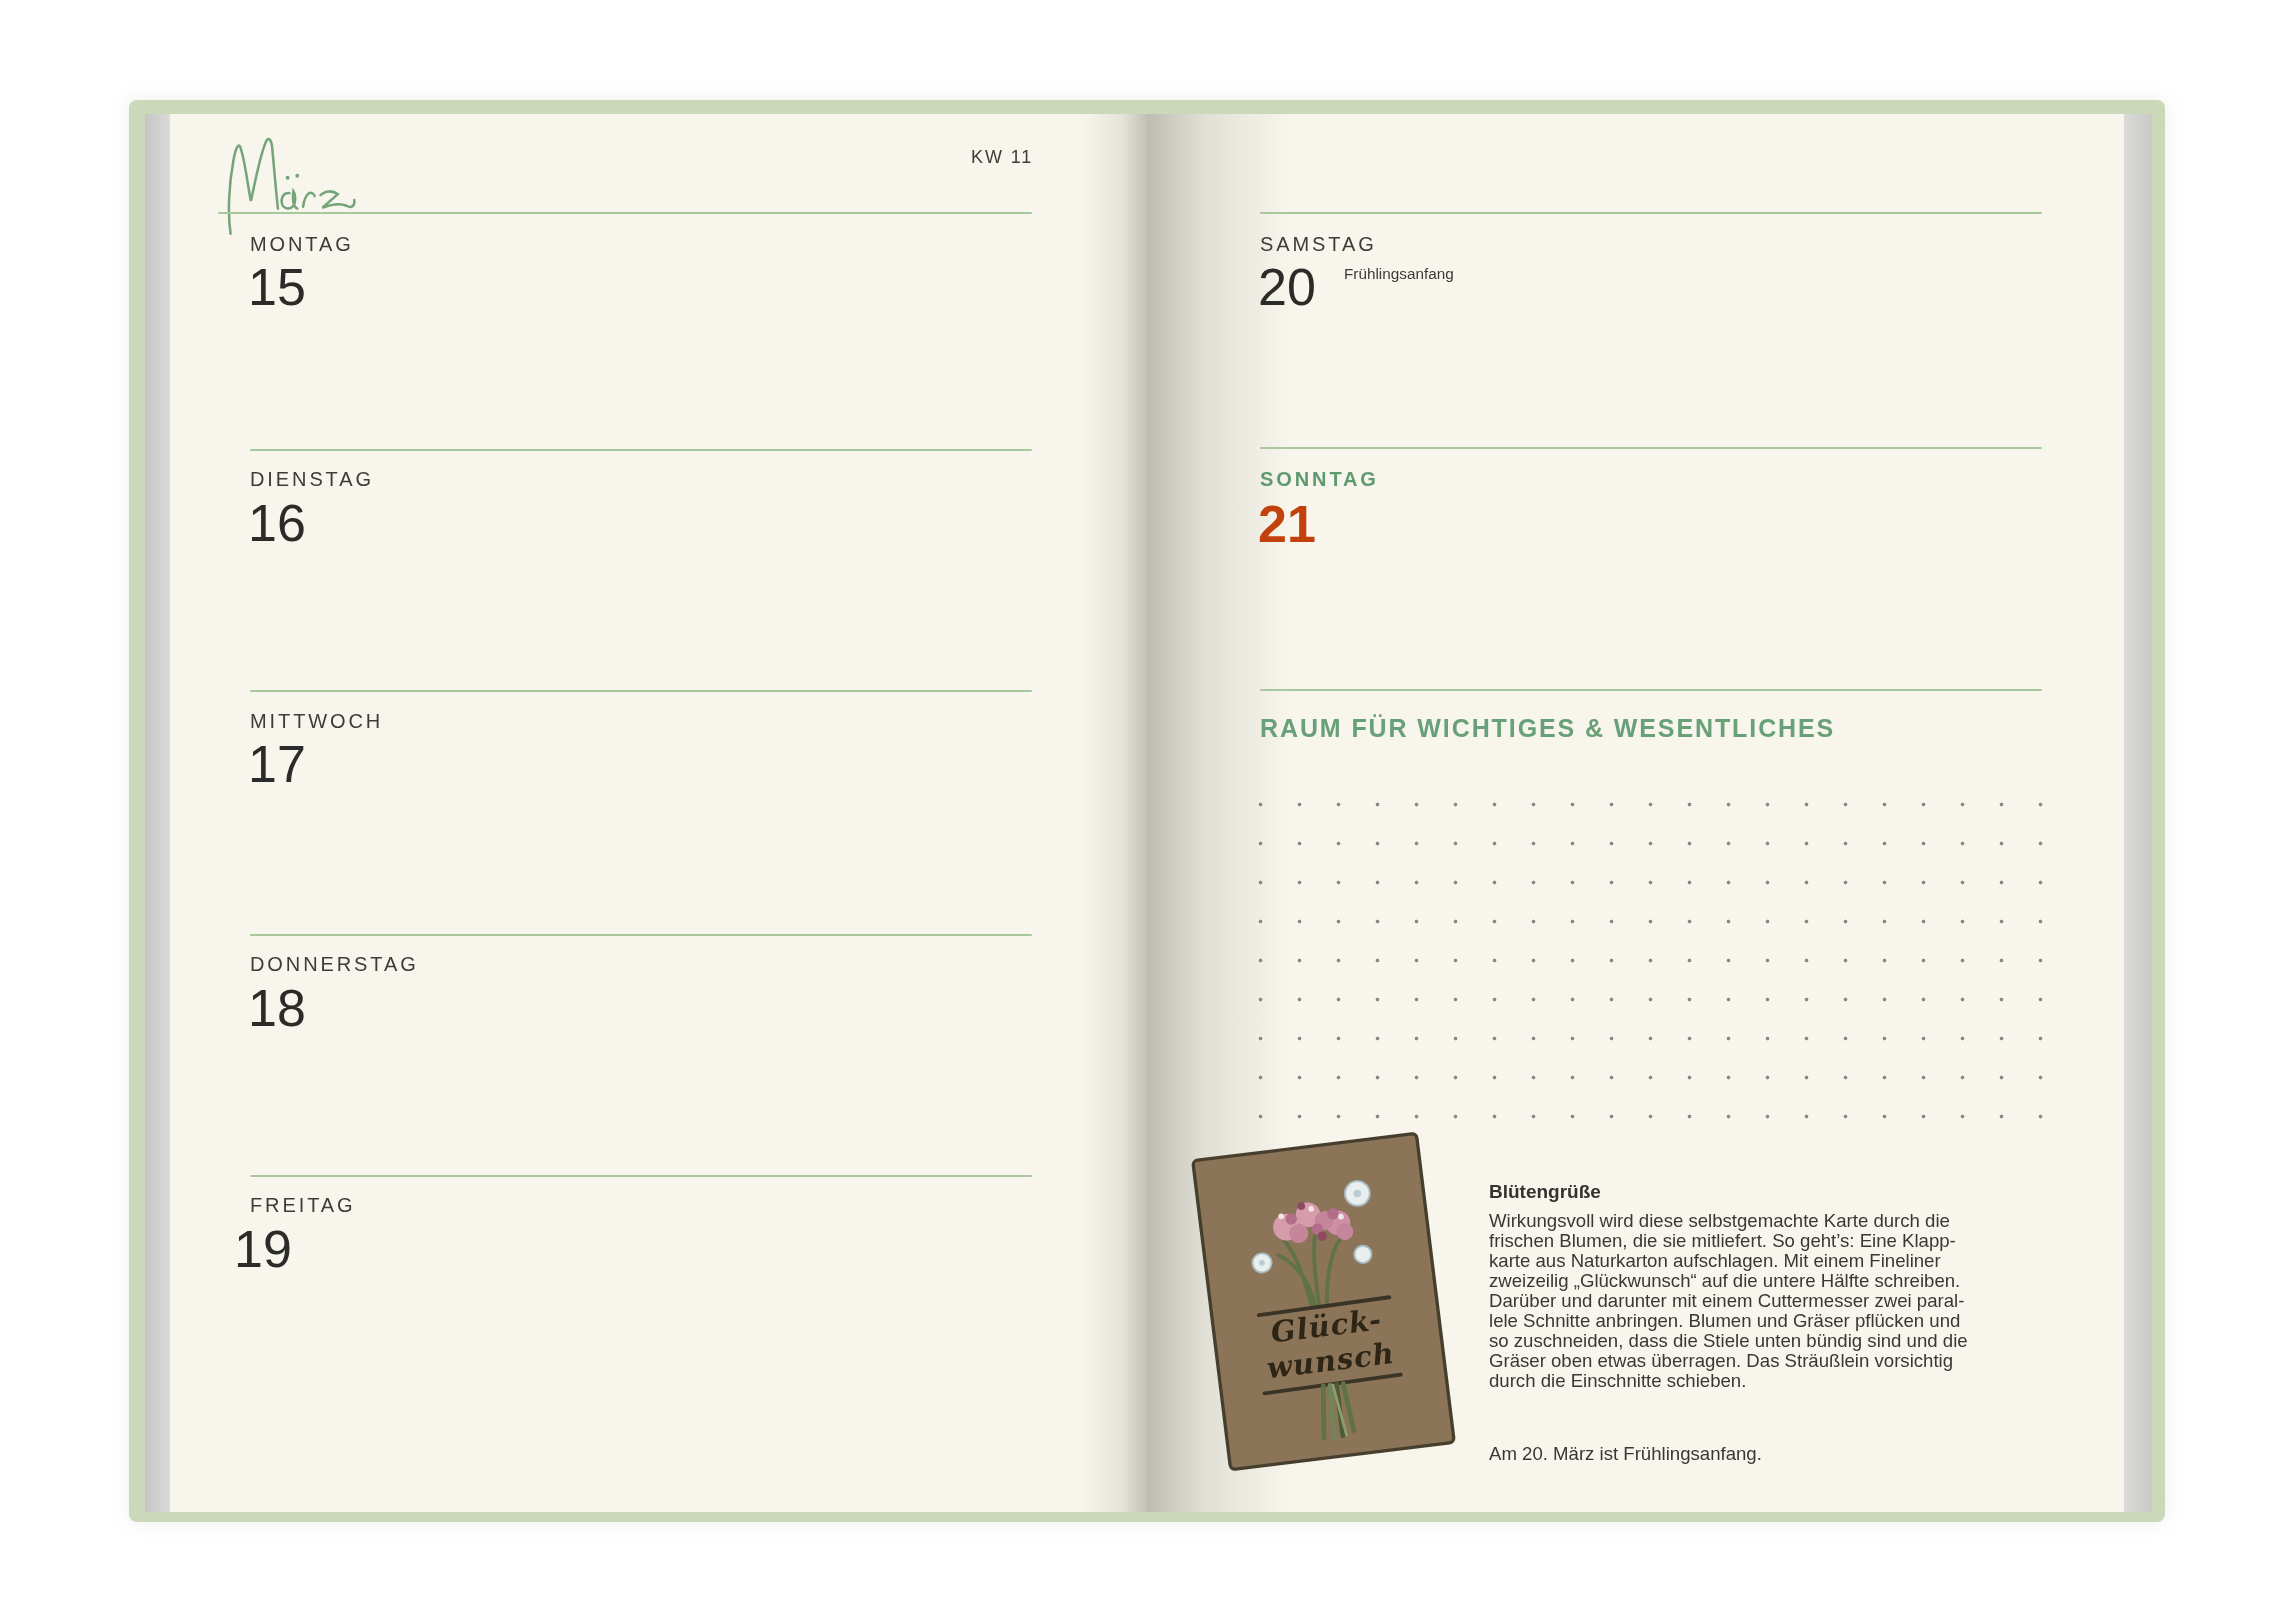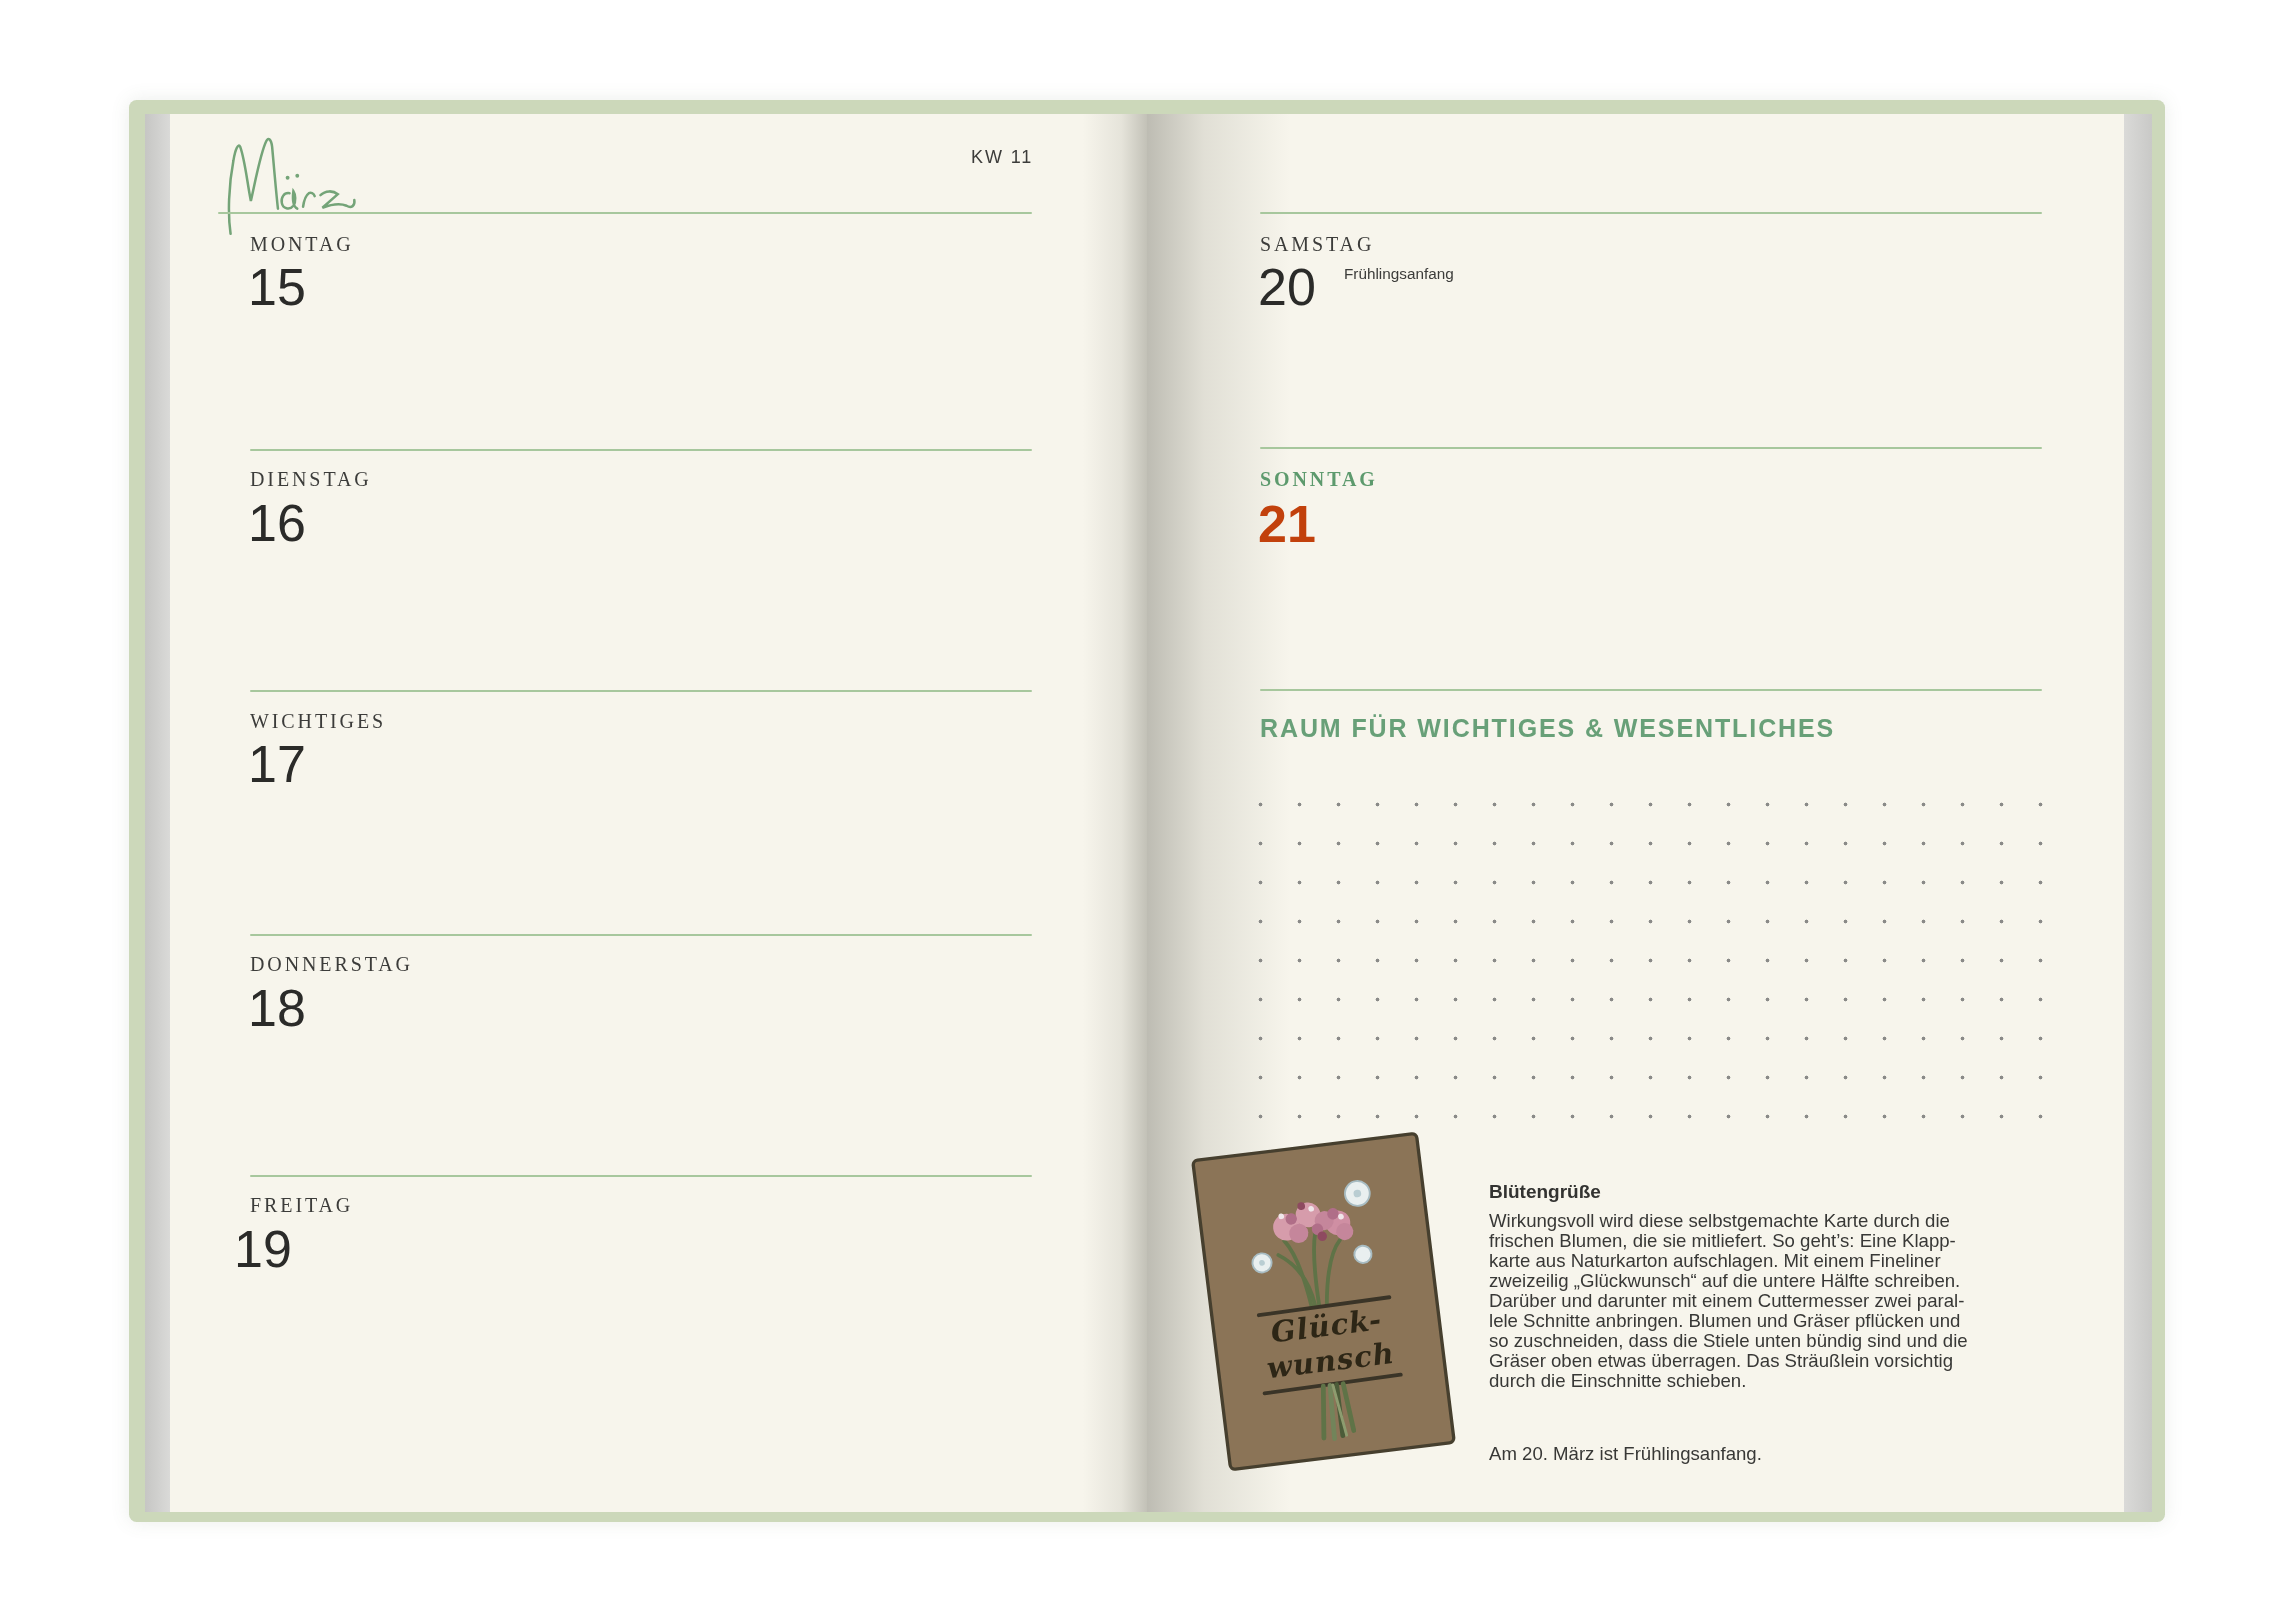--- a/index.html
+++ b/index.html
@@ -12,21 +12,21 @@
   .page-edge.right{left:1995px;width:28px;background:linear-gradient(90deg,#dadad8,#c9c9c7);}
   .page{position:absolute;top:14.3px;width:977px;height:1398px;background:#f7f5ec;}
   .page-left{left:41px;}
   .page-right{left:1018px;}
   .page-left::after{content:"";position:absolute;top:0;right:0;width:143px;height:100%;
         background:linear-gradient(90deg,rgba(0,0,0,0) 0%,rgba(0,0,0,0) 55%,rgba(104,104,90,.12) 82%,rgba(84,84,72,.32) 100%);}
   .page-right::before{content:"";position:absolute;top:0;left:0;width:143px;height:100%;
         background:linear-gradient(90deg,rgba(78,78,68,.34) 0%,rgba(110,110,96,.16) 40%,rgba(140,140,124,0) 100%);}
 
   .rule{position:absolute;height:1.9px;background:#a7c79d;border-radius:1px;}
-  .day-label{position:absolute;font-size:20px;letter-spacing:2.9px;color:#3c3c3a;font-family:Liberation Serif, serif;}
+  .day-label{position:absolute;font-size:20px;letter-spacing:2.9px;color:#3c3c3a;}
   .day-date{position:absolute;font-size:52px;color:#2b2b29;}
   .day-note{position:absolute;font-size:15.3px;color:#3c3c3a;}
   .accent-label{color:#5d9a6d;font-weight:bold;}
   .accent-date{color:#c2410c;font-weight:bold;}
   .kw{position:absolute;left:801px;top:32.5px;font-size:18px;letter-spacing:1.9px;color:#3c3c3a;}
   .month-script{position:absolute;left:19px;top:17px;width:203px;height:107px;}
 
   .notes-heading{position:absolute;left:113px;top:600px;margin:0;font-size:25px;font-weight:bold;
                  letter-spacing:1.9px;color:#68a078;}
   .dot-grid{position:absolute;left:94px;top:671px;display:grid;}
@@ -65,21 +65,21 @@
 
       <div class="rule" style="left:48px;top:98px;width:814px"></div>
       <div class="day-label" style="left:80px;top:119px">MONTAG</div>
       <div class="day-date" style="left:78px;top:143px">15</div>
 
       <div class="rule" style="left:80px;top:335px;width:782px"></div>
       <div class="day-label" style="left:80px;top:354px">DIENSTAG</div>
       <div class="day-date" style="left:78px;top:379px">16</div>
 
       <div class="rule" style="left:80px;top:576px;width:782px"></div>
-      <div class="day-label" style="left:80px;top:596px">WICHTIGES</div>
+      <div class="day-label" style="left:80px;top:596px">MITTWOCH</div>
       <div class="day-date" style="left:78px;top:620px">17</div>
 
       <div class="rule" style="left:80px;top:820px;width:782px"></div>
       <div class="day-label" style="left:80px;top:839px">DONNERSTAG</div>
       <div class="day-date" style="left:78px;top:864px">18</div>
 
       <div class="rule" style="left:80px;top:1061px;width:782px"></div>
       <div class="day-label" style="left:80px;top:1080px">FREITAG</div>
       <div class="day-date" style="left:64px;top:1105px">19</div>
     </section>

